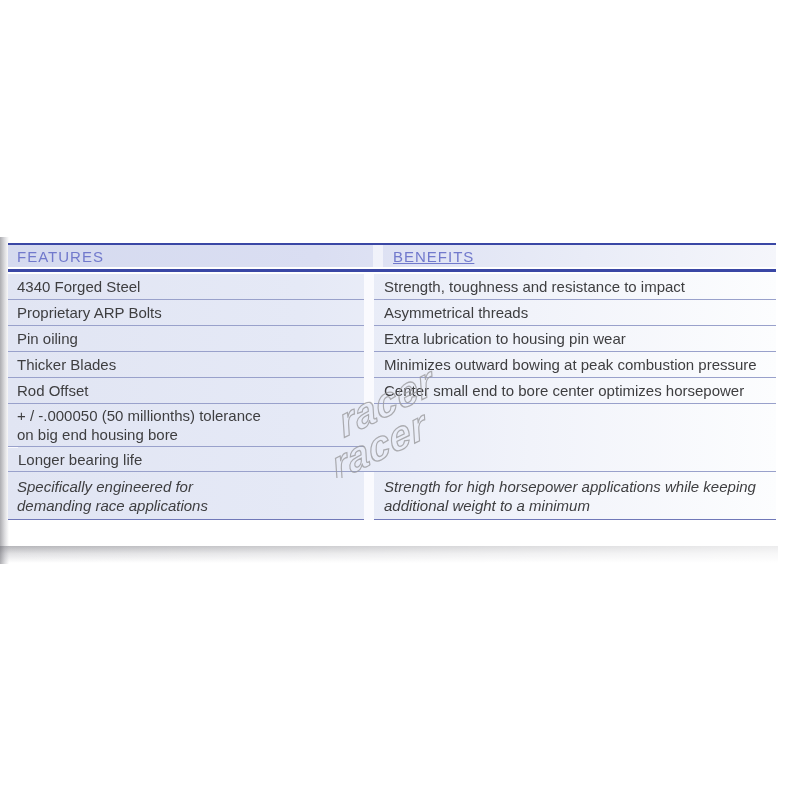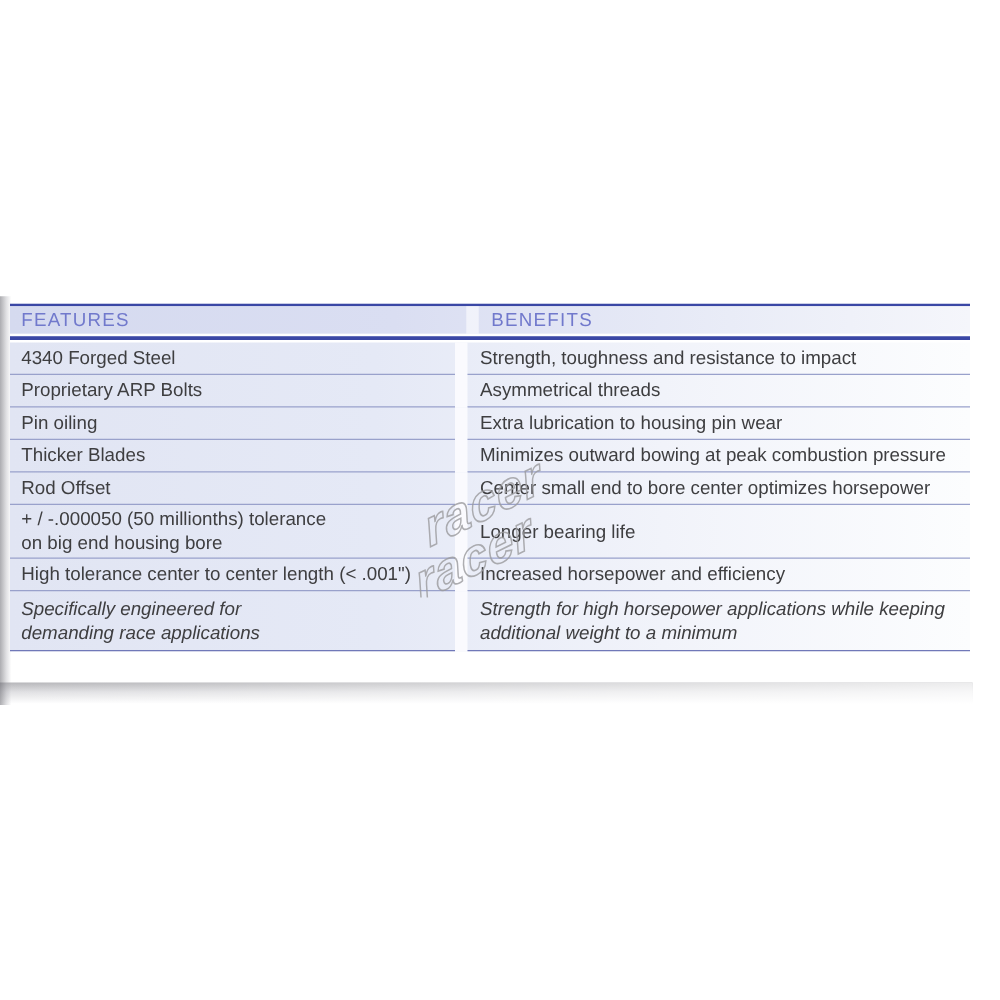--- a/index.html
+++ b/index.html
@@ -63,21 +63,21 @@
     font-size: 15px;
     letter-spacing: 1px;
     white-space: pre;
   }
   .row {
     display: flex;
     align-items: stretch;
     min-height: 26px;
     box-sizing: border-box;
   }
-  .row-tall-1 { min-height: 43px; }
+  .row-tall-1 { min-height: 43px; flex-direction: column; }
   .row-tall-2 { min-height: 48px; font-style: italic; }
 
   .cell {
     display: flex;
     align-items: center;
     box-sizing: border-box;
     color: #3e3e40;
     font-size: 15px;
     line-height: 19px;
     white-space: pre;
@@ -89,21 +89,21 @@
     width: 10px;
     background: rgba(253,253,255,0.85);
     border-bottom: 1px solid rgba(253,253,255,0.0);
   }
   .ben { flex: 1; padding-left: 10px; padding-right: 4px; }
 
   .row:last-child .cell { border-bottom: 1px solid #7078b8; }
 
   .hdr-feat { width: 356px; padding-left: 9px; }
   .hdr-gutter { width: 10px; background: rgba(253,253,255,0.6); }
-  .hdr-ben { flex: 1; padding-left: 10px; }
+  .hdr-ben { flex: 1; padding-left: 10px; text-decoration: underline; }
 
   
   .watermark {
     position: absolute;
     left: 318px; top: 348px;
     width: 195px; height: 130px;
     z-index: 30;
     pointer-events: none;
     opacity: 0.8;
   }
@@ -162,25 +162,20 @@
     <div class="cell feat">Rod Offset</div>
     <div class="gutter"></div>
     <div class="cell ben">Center small end to bore center optimizes horsepower</div>
   </div>
   <div class="row row-tall-1">
     <div class="cell feat">+ / -.000050 (50 millionths) tolerance
 on big end housing bore</div>
     <div class="gutter"></div>
     <div class="cell ben">Longer bearing life</div>
   </div>
-  <div class="row">
-    <div class="cell feat">High tolerance center to center length (&lt; .001")</div>
-    <div class="gutter"></div>
-    <div class="cell ben">Increased horsepower and efficiency</div>
-  </div>
   <div class="row row-tall-2">
     <div class="cell feat">Specifically engineered for
 demanding race applications</div>
     <div class="gutter"></div>
     <div class="cell ben">Strength for high horsepower applications while keeping
 additional weight to a minimum</div>
   </div>
 </div>
 
 <div class="watermark">

